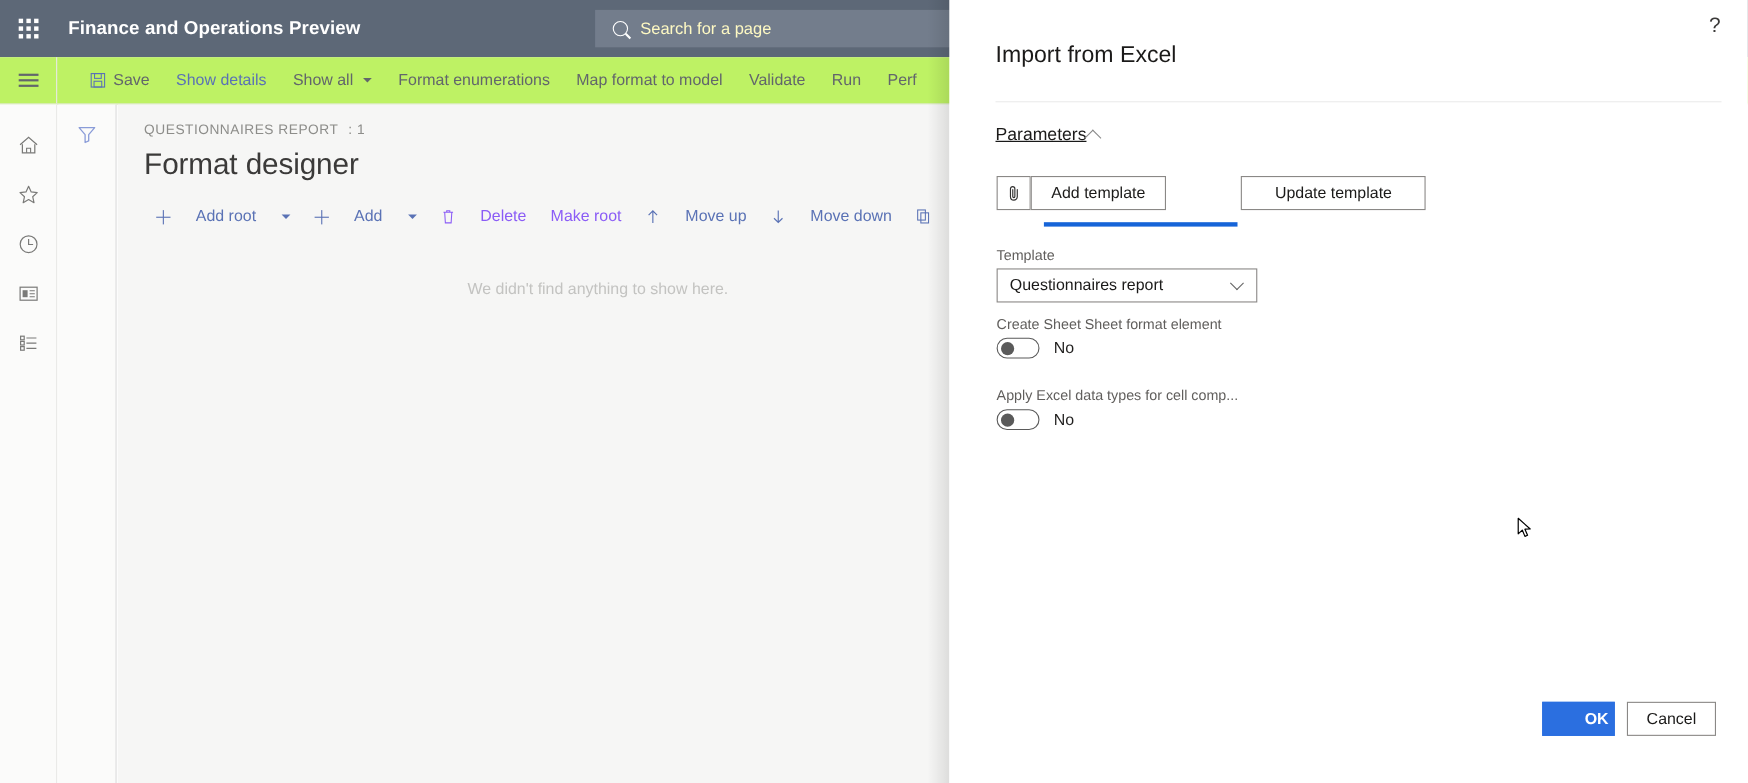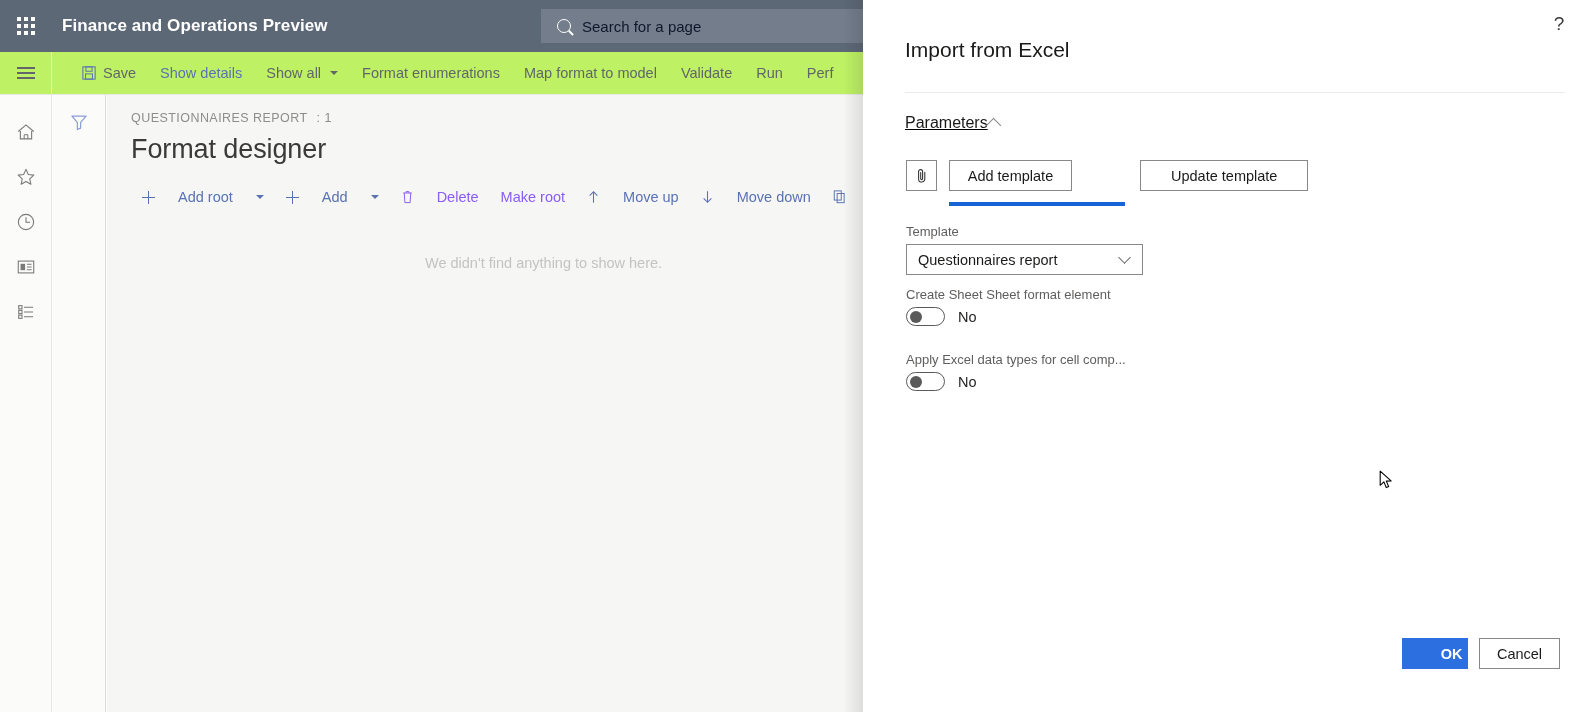--- a/index.html
+++ b/index.html
@@ -40,21 +40,21 @@
     padding-left: 16px; cursor: text;
   }
   .nav-search .mag {
     width: 14px; height: 14px; border: 1.6px solid #ffffff; border-radius: 50%;
     position: relative; margin-right: 11px; flex: none;
   }
   .nav-search .mag::after {
     content: ""; position: absolute; width: 1.6px; height: 6px; background: #fff;
     right: -2px; bottom: -4px; transform: rotate(-45deg);
   }
-  .nav-search span { color: #0f172a; font-size: 15px; }
+  .nav-search span { color: #fef9c3; font-size: 15px; }
 
   
   .cmdbar {
     position: absolute; top: 52px; left: 0;
     width: 1589px; height: 43px;
     background: #bef264;
     border-bottom: 1px solid #e8e8e6;
     display: flex; align-items: center;
   }
   .hamburger {
@@ -180,21 +180,21 @@
   }
 
   .btnrow { position: absolute; left: 906px; top: 160px; display: flex; align-items: flex-start; }
   .btn {
     height: 31px; border: 1px solid #8a8886; background: #ffffff;
     font-size: 14.5px; color: #1b1a19; display: inline-flex;
     align-items: center; justify-content: center; cursor: pointer;
     font-family: "Liberation Sans", sans-serif;
   }
   .btn-icon { width: 31px; padding: 0; }
-  .btn-add { min-width: 123px; padding: 0 14px; margin-left: 12px; }
+  .btn-add { min-width: 123px; padding: 0 14px; margin-left: 0; }
   .btn-update { min-width: 141px; padding: 0 30px; margin-left: 68px; }
   .tab-underline {
     position: absolute; left: 949px; top: 202px;
     width: 176px; height: 4px; background: #1664d8;
   }
 
   .field { position: absolute; left: 906px; }
   .field-label {
     font-size: 13px; color: #605e5c; margin-bottom: 5px; display: block;
   }

